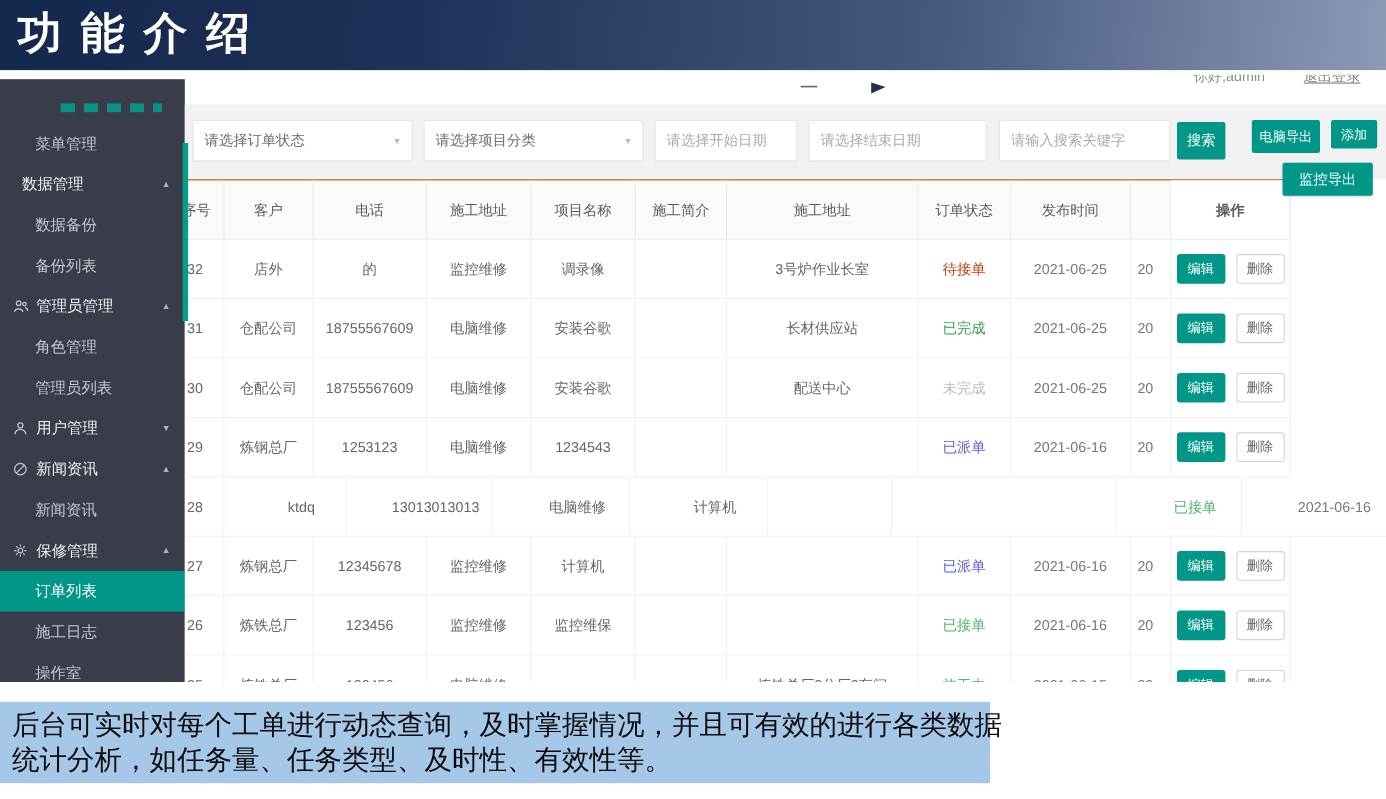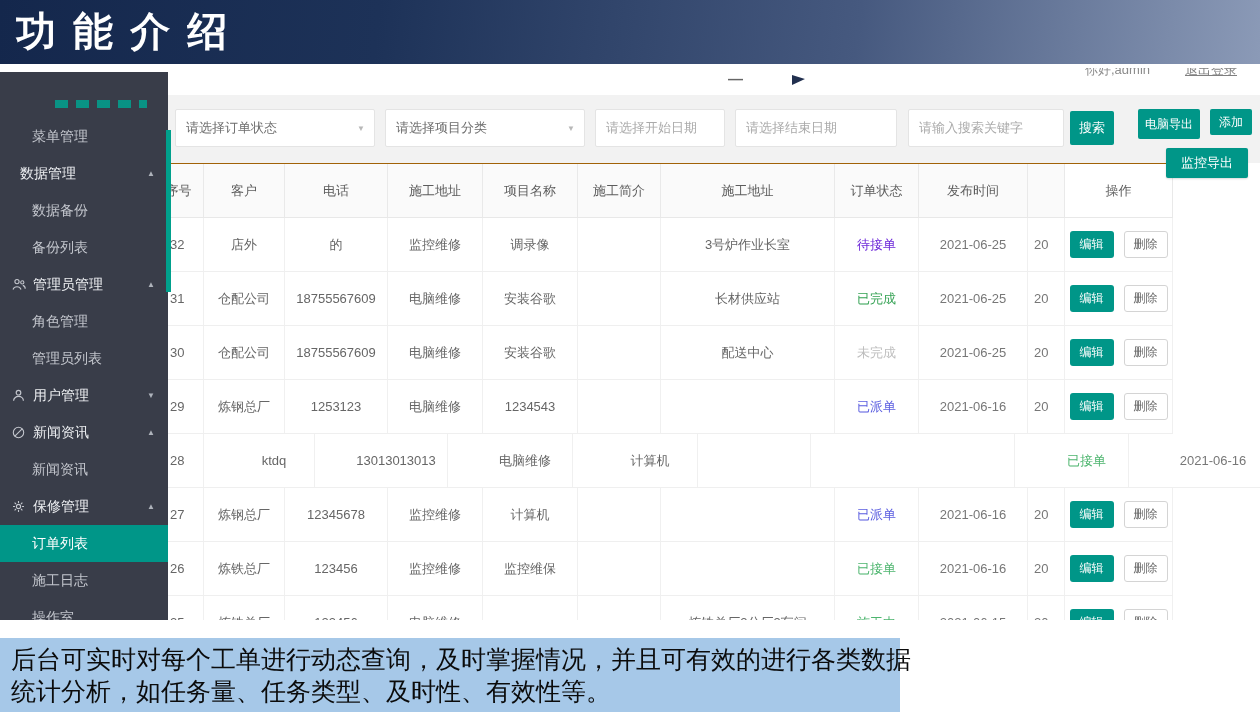--- a/index.html
+++ b/index.html
@@ -21,21 +21,21 @@
   .flag{position:absolute;left:792px;top:11px;width:0;height:0;cursor:pointer;
         border-left:13px solid #22304f;border-top:4px solid transparent;border-bottom:6px solid transparent;}
   .clip-txt{position:absolute;top:4px;height:15px;overflow:hidden;cursor:pointer;}
   .clip-txt span{display:block;margin-top:-7px;font-size:13px;color:#8d8d8d;white-space:nowrap;}
   .clip-greet{left:1085px;}
   .clip-logout{left:1185px;}
   .clip-logout span{text-decoration:underline;color:#7f7f7f;}
 
   
   .sidebar{position:absolute;left:0;top:8px;width:168px;height:548px;background:#393d49;
-           overflow:hidden;box-sizing:border-box;padding-top:28px;text-align:right;}
+           overflow:hidden;box-sizing:border-box;padding-top:22px;text-align:right;}
   .logo-clip{height:8px;margin:0 0 10px 55px;width:92px;opacity:.85;
              background:repeating-linear-gradient(90deg,#00a28f 0 13px,transparent 13px 21px);}
   .side-item{height:37px;display:flex;align-items:center;font-size:14px;color:#c3c6cd;
              position:relative;cursor:pointer;}
   .side-item.group{color:#edeff2;}
   .side-item.active{background:#009688;color:#fff;}
   .side-item .s-icon{position:absolute;left:12px;width:14px;height:14px;display:flex;align-items:center;}
   .side-item .lbl-sub{margin-left:32px;}
   .side-item .lbl-group{margin-left:33px;}
   .side-item .lbl-group.noicon{margin-left:20px;}
@@ -234,36 +234,36 @@
         </div>
         <div class="th" style="width: 84px;">
           <span>订单状态</span>
         </div>
         <div class="th" style="width: 109px;">
           <span>发布时间</span>
         </div>
         <div class="th" style="width: 37px;">
           <span></span>
         </div>
-        <div class="th op-head" style="width: 108px;">
+        <div class="th op-head" style="width: 108px; font-weight: bold;">
           <span>操作</span>
         </div>
       </div>
     <div id="tbody"></div>
 
   <div class="trow" style="top: 154px;">
         <div class="td idcell" style="width: 36px;">32</div>
         <div class="td" style="width: 81px;">店外</div>
         <div class="td" style="width: 103px;">的</div>
         <div class="td" style="width: 95px;">监控维修</div>
         <div class="td" style="width: 95px;">调录像</div>
         <div class="td" style="width: 83px;"></div>
         <div class="td" style="width: 174px;">3号炉作业长室</div>
         <div class="td" style="width: 84px;">
-          <span style="color: #6d28d9;">待接单</span>
+          <span style="color: #c2410c;">待接单</span>
         </div>
         <div class="td" style="width: 109px;">
           <span class="datetxt">2021-06-25</span>
         </div>
         <div class="td extracell" style="width: 37px;">20</div>
         <div class="td" style="width: 108px;">
           <button class="btn-edit">编辑</button>
           <button class="btn-del">删除</button>
         </div>
       </div>

